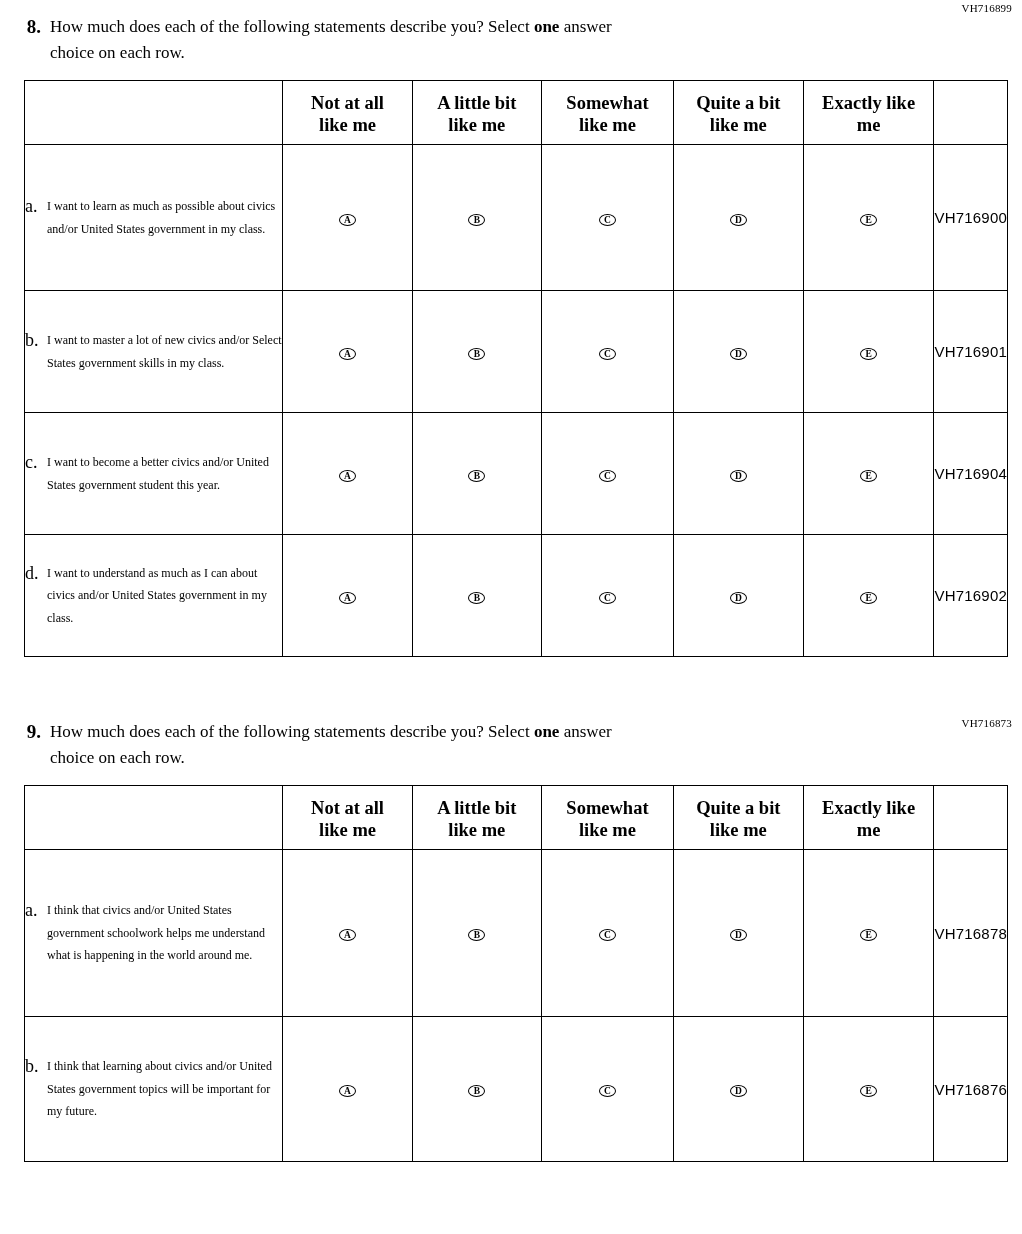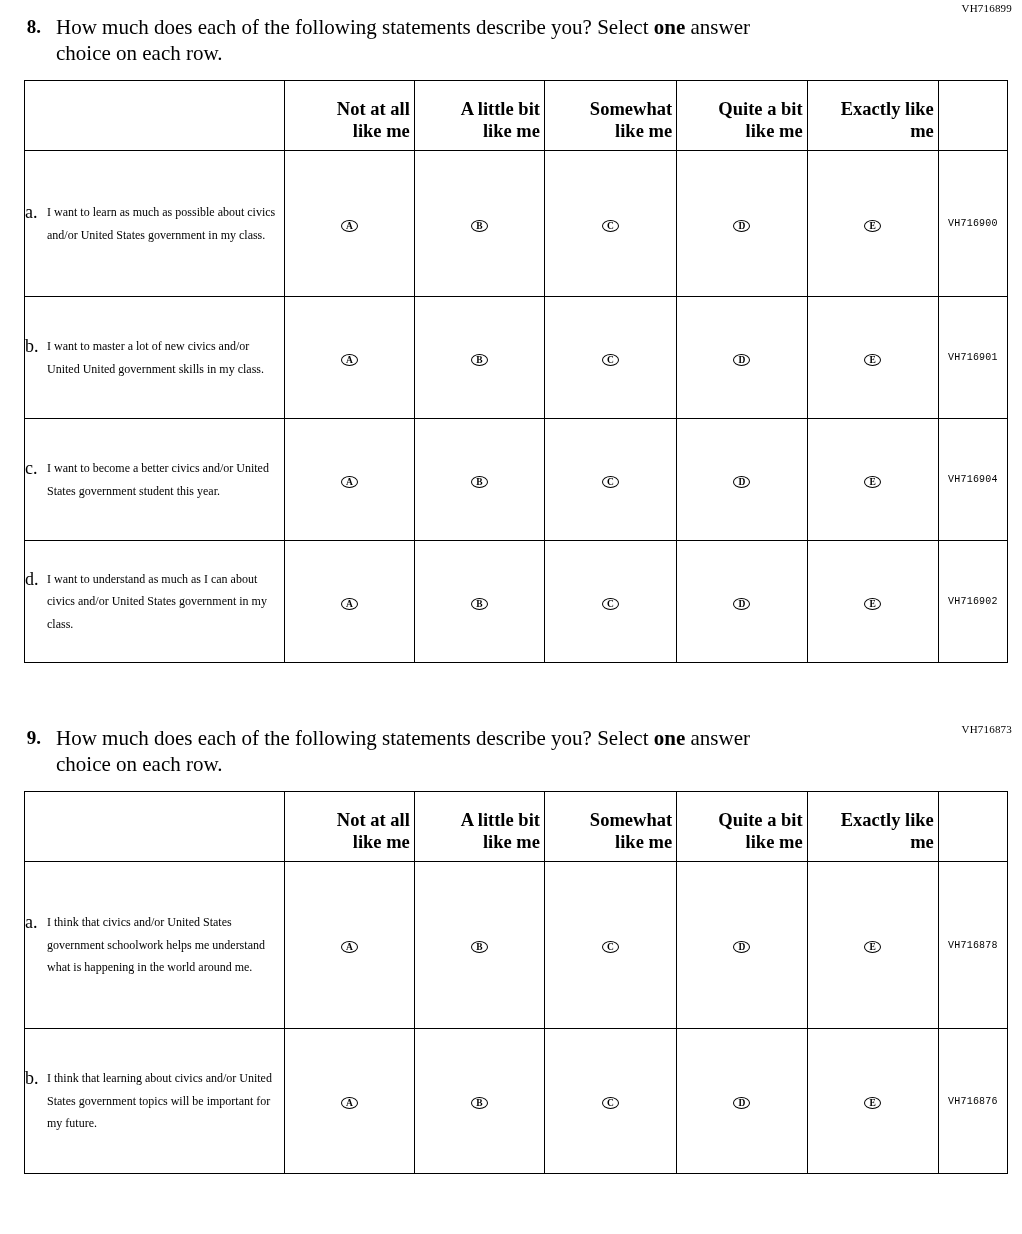--- a/index.html
+++ b/index.html
@@ -37,26 +37,25 @@
     font-size: 19px;
     font-weight: bold;
     width: 36px;
     text-align: right;
     padding-right: 9px;
     box-sizing: border-box;
     flex: 0 0 auto;
     line-height: 26px;
   }
   .q-text {
-    font-size: 21px;
+    font-size: 17px;
     line-height: 26px;
     max-width: 855px;
     text-align: justify;
     text-justify: inter-word;
-    margin-left: 6px;
   }
   .q-text .bold {
     font-weight: bold;
   }
   .q-text .line2 {
     display: block;
   }
 
   
   .item-code-top {
@@ -79,22 +78,22 @@
     border: 1.5px solid #000;
     padding: 0;
     vertical-align: middle;
     background: #fff;
   }
   
   table.matrix thead th {
     font-size: 18.5px;
     font-weight: bold;
     line-height: 22px;
-    text-align: right;
-    padding: 17px 4px 8px 4px;
+    text-align: center;
+    padding: 11px 4px 8px 4px;
     vertical-align: middle;
   }
   th.corner-blank, td.code-col {
     border-right: 1.5px solid #000;
   }
   
   col.c-stem   { width: 268px; }
   col.c-opt    { width: 134px; }
   col.c-code   { width: 70px; }
 
@@ -138,22 +137,22 @@
     font-family: "Liberation Serif", serif;
     font-weight: bold;
     color: #000;
     box-sizing: border-box;
   }
 
   
   td.code-col {
     text-align: center;
     vertical-align: middle;
-    font-size: 10px;
-    font-family: Liberation Mono, monospace;
+    font-size: 15px;
+    font-family: Liberation Sans, sans-serif;
     letter-spacing: 0.2px;
   }
 
   .spacer-1 { height: 62px; }
   .block2 { margin-top: 0; }
 </style>
 </head>
 <body>
 
 <div class="page">
@@ -217,21 +216,21 @@
           <td class="opt"><span class="bubble">B</span></td>
           <td class="opt"><span class="bubble">C</span></td>
           <td class="opt"><span class="bubble">D</span></td>
           <td class="opt"><span class="bubble">E</span></td>
           <td class="code-col">VH716900</td>
         </tr>
         <tr style="height:122px;">
           <td class="stem">
             <div class="stem-inner">
               <span class="letter">b.</span>
-              <span class="stem-text">I want to master a lot of new civics and/or United United government skills in my class.</span>
+              <span class="stem-text">I want to master a lot of new civics and/or Select States government skills in my class.</span>
             </div>
           </td>
           <td class="opt"><span class="bubble">A</span></td>
           <td class="opt"><span class="bubble">B</span></td>
           <td class="opt"><span class="bubble">C</span></td>
           <td class="opt"><span class="bubble">D</span></td>
           <td class="opt"><span class="bubble">E</span></td>
           <td class="code-col">VH716901</td>
         </tr>
         <tr style="height:122px;">

